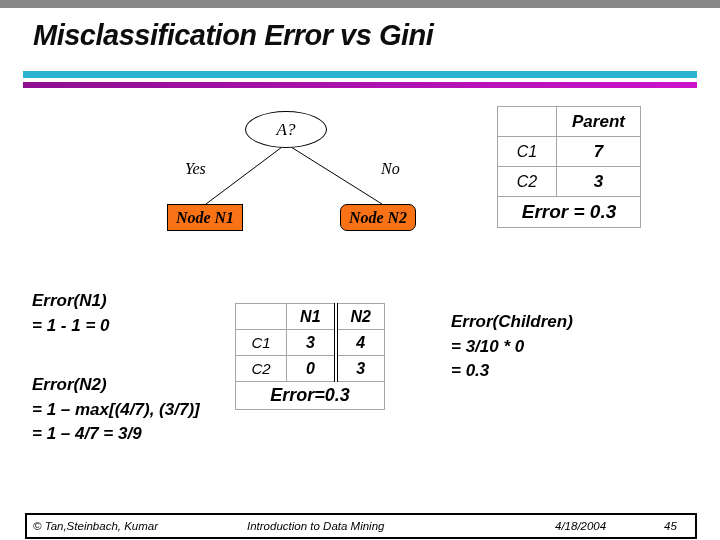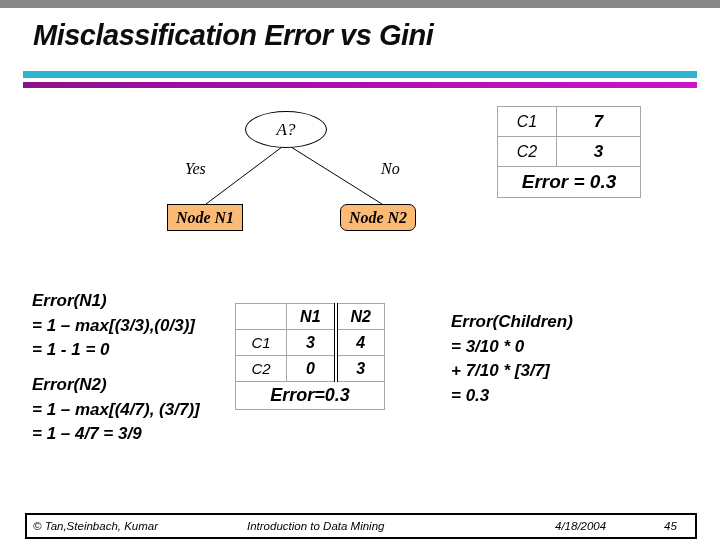--- a/index.html
+++ b/index.html
@@ -24,21 +24,21 @@
   .oval {
     left:245px; top:103px; width:80px; height:35px;
     border:1.5px solid #000; border-radius:50%;
     display:flex; align-items:center; justify-content:center;
     font-family:"Liberation Serif", serif; font-size:17px; background:#fff;
   }
   .branch-label { font-family:"Liberation Serif", serif; font-size:16px; }
   .lbl-yes { left:185px; top:152px; }
   .lbl-no  { left:381px; top:152px; }
   .node-box {
-    width:74px; height:25px; border:1.5px solid #000; background:#fdba74;
+    width:74px; height:25px; border:1.5px solid #000; background:#f97316;
     display:flex; align-items:center; justify-content:center;
     font-family:"Liberation Serif", serif; font-size:16px; font-weight:bold;
     white-space:nowrap;
   }
   .node-n1 { left:167px; top:196px; }
   .node-n2 { left:340px; top:196px;border-radius:7px; }
   .tree-lines { left:160px; top:130px; }
 
   
   table { border-collapse:collapse; background:#fff; }
@@ -97,20 +97,24 @@
   <div class="abs branch-label lbl-no">No</div>
   <div class="abs node-box node-n1">
     <span>Node N1</span>
   </div>
   <div class="abs node-box node-n2">
     <span>Node N2</span>
   </div>
 
   <table class="abs ptable">
     <tbody>
+        <tr>
+      <td class="lblcol"></td>
+      <th>Parent</th>
+    </tr>
     <tr>
       <td class="lblcol">C1</td>
       <td class="valcol">7</td>
     </tr>
     <tr>
       <td class="lblcol">C2</td>
       <td class="valcol">3</td>
     </tr>
     <tr>
       <td class="errrow" colspan="2">Error = 0.3</td>
@@ -136,34 +140,32 @@
       <td class="valcol dbl">3</td>
     </tr>
     <tr>
       <td class="errrow" colspan="3">Error=0.3</td>
     </tr>
   </tbody>
     </table>
 
   <div class="abs calc calc-n1">
     <span>Error(N1)</span>
-    <span>= 1 – max[(3/3),(0/3)]</span>
     <span>= 1 - 1 = 0</span>
   </div>
 
   <div class="abs calc calc-n2">
     <span>Error(N2)</span>
     <span>= 1 – max[(4/7), (3/7)]</span>
     <span>= 1 – 4/7 = 3/9</span>
   </div>
 
   <div class="abs calc calc-children">
     <span>Error(Children)</span>
     <span>= 3/10 * 0</span>
-    <span>+ 7/10 * [3/7]</span>
     <span>= 0.3</span>
   </div>
 
   <div class="abs footer-box">
     <span class="f-copy">© Tan,Steinbach, Kumar</span>
     <span class="f-center">Introduction to Data Mining</span>
     <span class="f-date">4/18/2004</span>
     <span class="f-page">45</span>
   </div>
 

